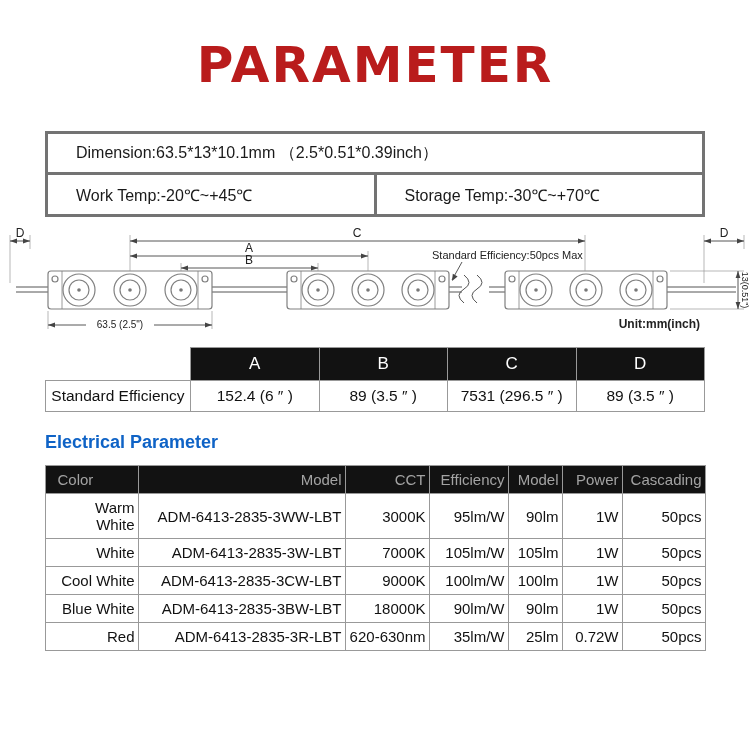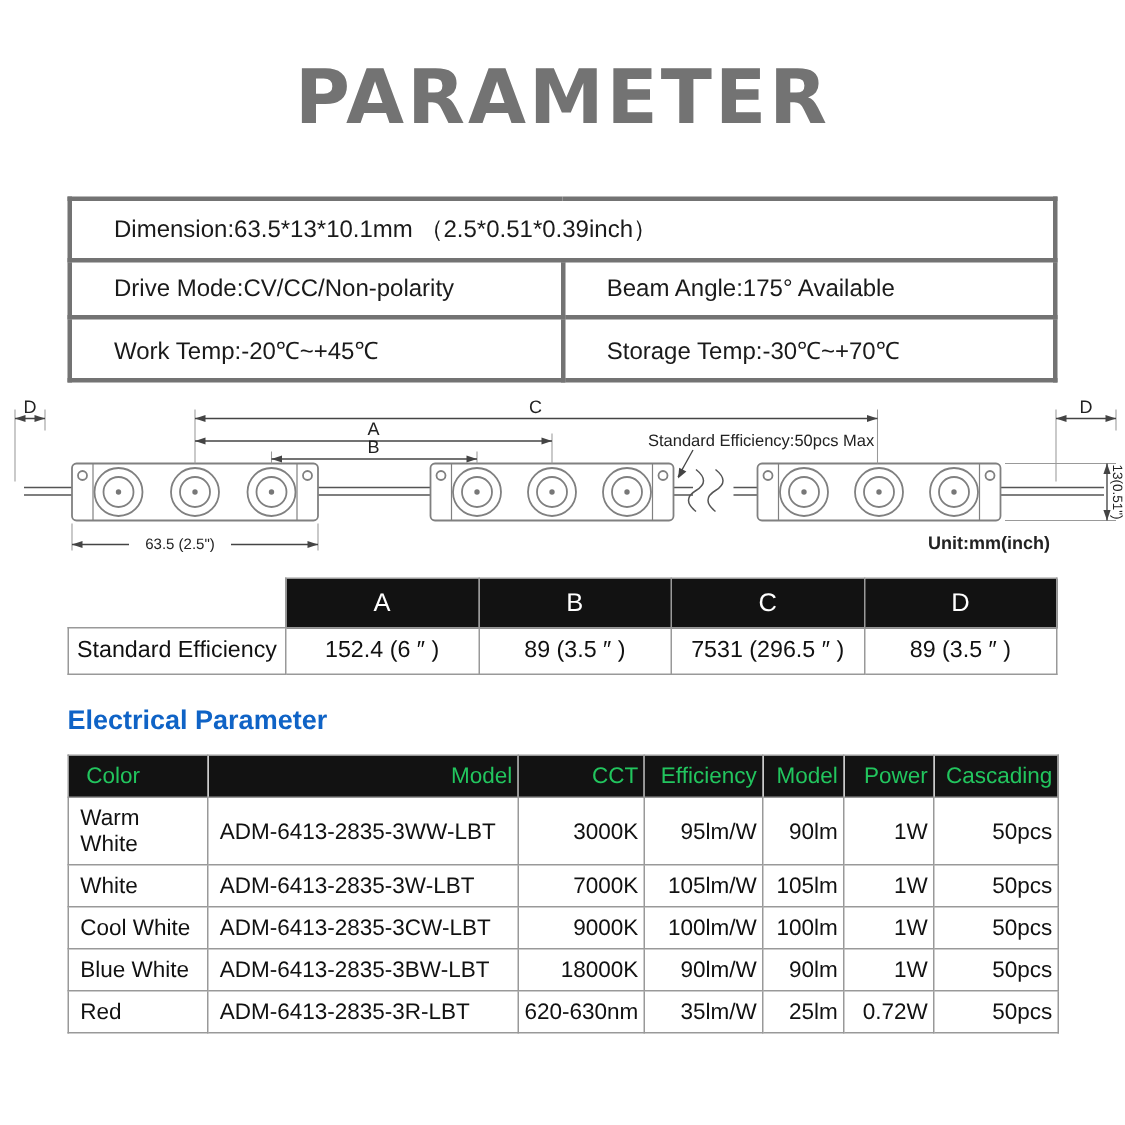--- a/index.html
+++ b/index.html
@@ -8,21 +8,21 @@
     width: 750px; height: 750px; overflow: hidden;
     font-family: "Liberation Sans", sans-serif; color: #1a1a1a;
   }
   .page { width: 750px; height: 750px; }
 
   .title {
     margin: 38px 0 0 0;
     text-align: center;
     font-family: "DejaVu Sans", sans-serif;
     font-size: 50px; line-height: 1.1;
-    font-weight: 900; letter-spacing: 2px; color: #737373;
+    font-weight: 900; letter-spacing: 2px; color: #b91c1c;
   }
 
   table { border-collapse: collapse; }
 
   .spec-table {
     width: 660px; margin: 38px auto 0 auto;
     font-size: 16px; color: #1a1a1a;
   }
   .spec-table td {
     border: 3px solid #737373;
@@ -46,44 +46,40 @@
     margin: 20px 0 0 45px;
     font-size: 18px; font-weight: bold; color: #0f63c6;
   }
 
   .elec-table {
     width: 660px; margin: 12px auto 0 auto; table-layout: fixed;
     font-size: 15px; color: #111; text-align: center;
   }
   .elec-table th, .elec-table td { border: 1px solid #999; padding: 5px 3px; overflow: hidden; text-align: right; }
   .elec-table th {
-    background: #121212; color: #22c55e; font-weight: normal; font-size: 15px;
-  }
-  .elec-table .l { text-align: left; padding-left: 8px; }
+    background: #121212; color: #a3a3a3; font-weight: normal; font-size: 15px;
+  }
+  .elec-table .l { text-align: right; padding-left: 8px; }
   .elec-table th.hl { text-align: left; padding-left: 12px; }
 </style>
 </head>
 <body>
 
 <div class="page">
 
   <h1 class="title">PARAMETER</h1>
 
   <table class="spec-table">
     <colgroup>
         <col style="width:330px">
         <col style="width:330px">
       </colgroup>
     <tbody>
         <tr>
       <td colspan="2">Dimension:63.5*13*10.1mm （2.5*0.51*0.39inch）</td>
-    </tr>
-    <tr>
-      <td>Drive Mode:CV/CC/Non-polarity</td>
-      <td>Beam Angle:175° Available</td>
     </tr>
     <tr>
       <td>Work Temp:-20℃~+45℃</td>
       <td>Storage Temp:-30℃~+70℃</td>
     </tr>
   </tbody>
     </table>
 
   <svg class="diagram" viewBox="0 0 750 118" width="750" height="118">
 

